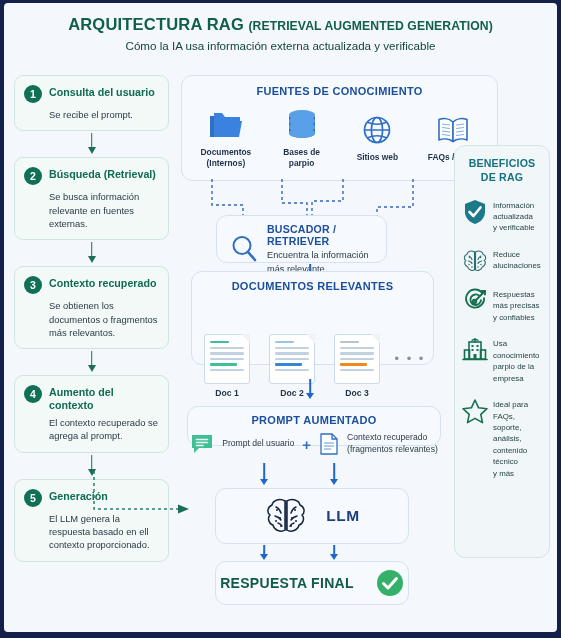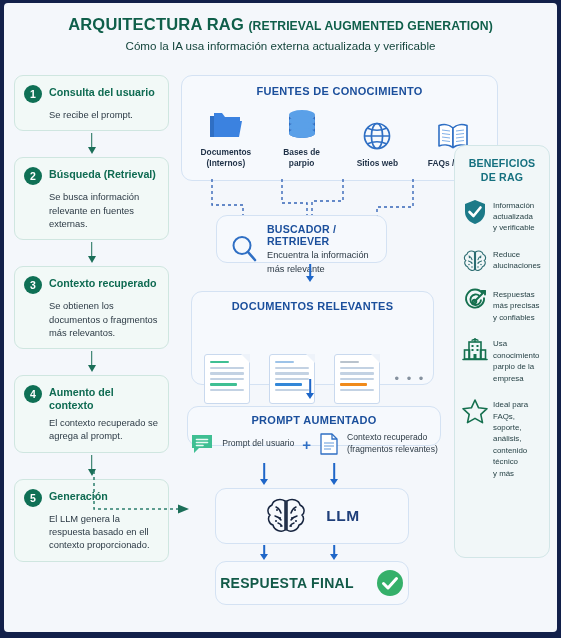--- a/index.html
+++ b/index.html
@@ -81,21 +81,21 @@
     border-radius: 11px;
   }
   .panel-title {
     text-align: center; font-size: 11px; font-weight: 700;
     color: #1b4f9c; letter-spacing: .3px;
   }
 
   
   #sources { left: 177px; top: 72px; width: 317px; height: 106px; }
   #sources .panel-title { margin-top: 9px; }
-  .src-row { display: flex; justify-content: space-around; align-items: flex-end; margin-top: 9px; padding: 0 6px; }
+  .src-row { display: flex; justify-content: space-around; align-items: center; margin-top: 9px; padding: 0 6px; }
   .src-item { width: 60px; text-align: center; }
   .src-ico { height: 38px; display: flex; align-items: center; justify-content: center; }
   .src-label { font-size: 8.4px; color: #1f3147; font-weight: 600; line-height: 1.25; margin-top: 3px; }
 
   
   #dashed-svg { position: absolute; left: 177px; top: 176px; width: 262px; height: 40px; }
 
   
   #retriever { left: 212px; top: 212px; width: 171px; height: 48px; }
   .retr-inner { display: flex; align-items: center; gap: 9px; padding: 7px 10px 0 13px; }
@@ -107,21 +107,21 @@
   .b-arrow .shaft { position: absolute; left: 50%; top: 0; width: 1.6px; background: #1e66c8; transform: translateX(-50%); }
   .b-arrow .headd {
     position: absolute; left: 50%; transform: translateX(-50%);
     width: 0; height: 0;
     border-left: 4.5px solid transparent;
     border-right: 4.5px solid transparent;
     border-top: 6.5px solid #1e66c8;
   }
 
   
-  #docs { left: 187px; top: 288px; width: 243px; height: 94px; }
+  #docs { left: 187px; top: 268px; width: 243px; height: 94px; }
   #docs .panel-title { margin-top: 8px; }
   .doc-row { display: flex; align-items: flex-start; justify-content: center; gap: 10px; margin-top: 7px; }
   .doc-item { width: 55px; text-align: center; margin-top: 35px; }
   .doc-card {
     width: 46px; height: 50px; margin: 0 auto;
     background: #fff; border: 1px solid #c9d9ee; border-radius: 3px;
     position: relative; padding: 6px 5px 0 5px;
   }
   .doc-card::after {
     content: ""; position: absolute; right: -1px; top: -1px;

